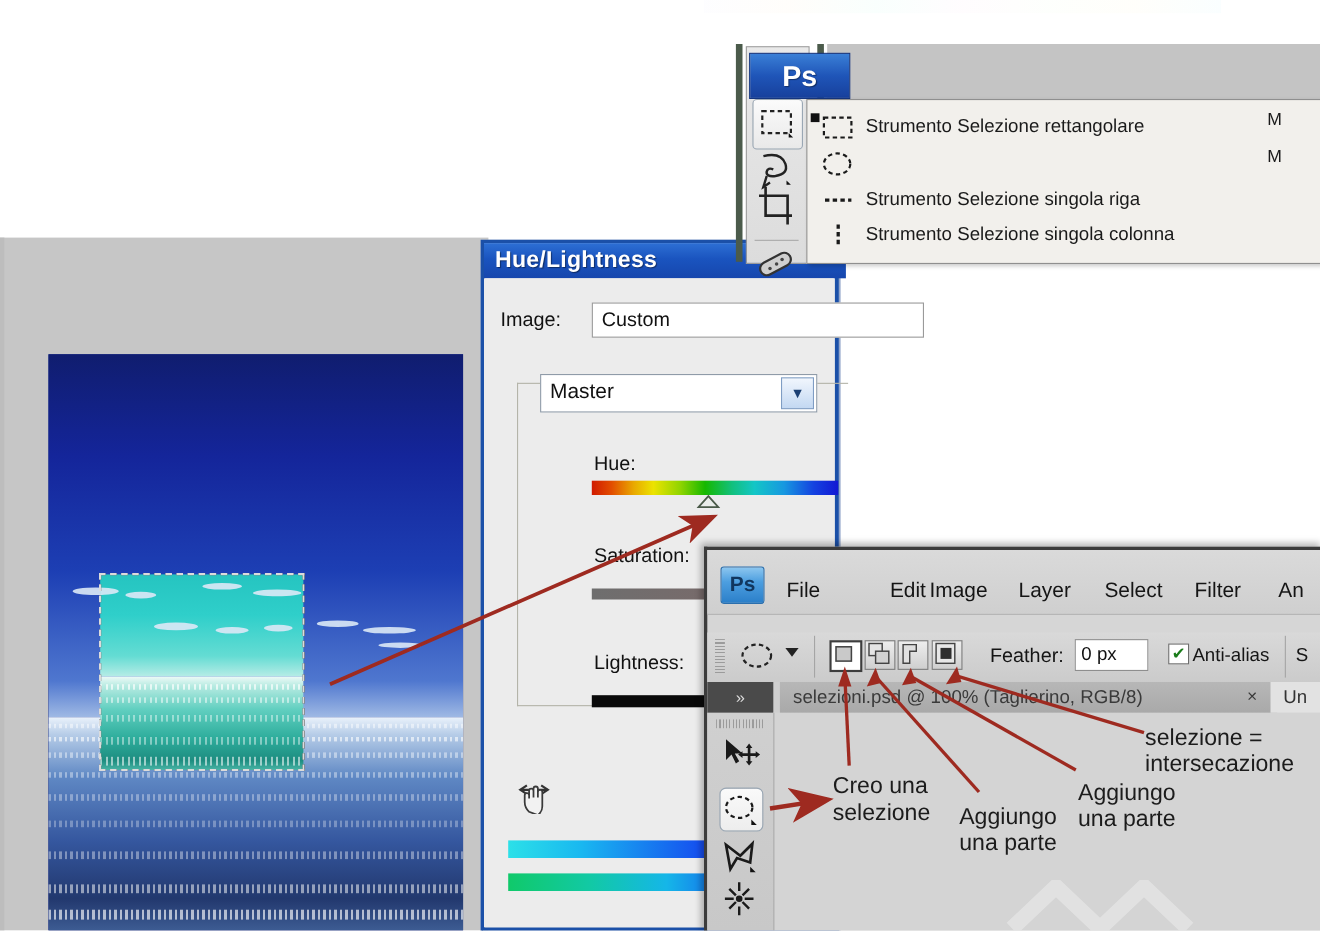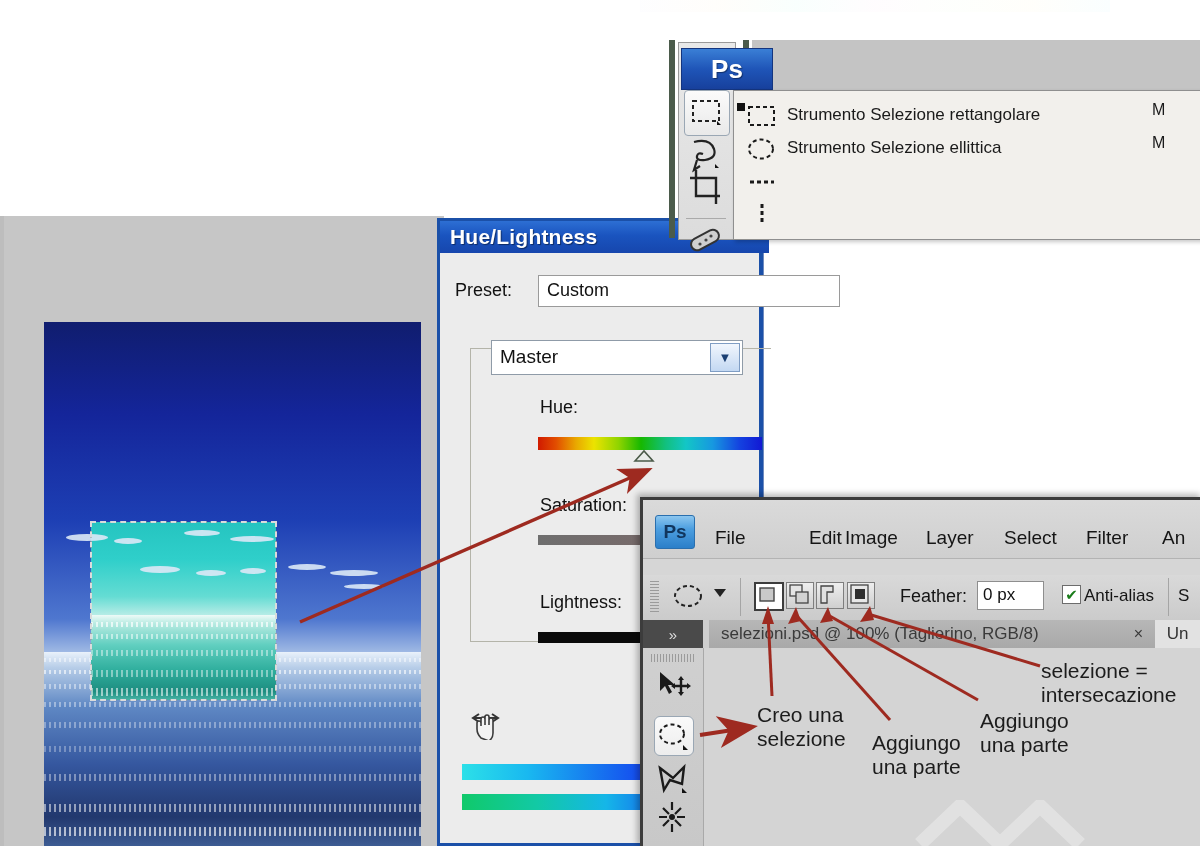--- a/index.html
+++ b/index.html
@@ -64,21 +64,21 @@
      border:1px solid #b4b4a9;border-right:none;}
   #master-box{left:491px;top:340px;width:250px;height:33px;background:#fff;
      border:1px solid #8f9ba8;}
   #master-value{left:500px;top:346px;font-size:19px;color:#111;}
   #master-arrow{left:710px;top:343px;width:28px;height:27px;
      background:linear-gradient(180deg,#f1f6fd,#c3d8f2);
      border:1px solid #7f9dc4;display:flex;align-items:center;justify-content:center;
      font-size:13px;color:#1b3f73;}
 
   .slider-label{font-size:18px;color:#111;}
-  #hue-label{left:540px;top:397px;}
+  #hue-label{left:540px;top:411px;}
   #sat-label{left:540px;top:495px;}
   #light-label{left:540px;top:592px;}
 
   #hue-bar{left:538px;top:437px;width:224px;height:13px;
      background:linear-gradient(90deg,#d01a00 0%,#e24d00 8%,#e9a800 17%,#ece300 25%,
        #8fd400 36%,#16b800 46%,#12c07e 57%,#13c6c6 66%,#1798e0 78%,#1442e0 90%,#1218d4 100%);}
   #hue-knob{left:633px;top:449px;width:0;height:0;}
   #hue-knob svg{position:absolute;left:0;top:0;}
 
   #sat-bar{left:538px;top:535px;width:224px;height:10px;
@@ -240,21 +240,21 @@
 
   <div id="marquee"></div>
   <div id="marquee-w" style="border-color:#fff;clip-path:polygon(0 0,100% 0,100% 100%,0 100%);"></div>
 </div>
 
 <div class="abs" id="huesat"></div>
 <div class="abs" id="huesat-outer"></div>
 <div class="abs" id="hs-title">Hue/Lightness</div>
 <div class="abs" id="hs-body"></div>
 
-<div class="abs" id="preset-label">Preset:</div>
+<div class="abs" id="preset-label">Image:</div>
 <div class="abs" id="preset-box"></div>
 <div class="abs" id="preset-value">Custom</div>
 
 <div class="abs" id="group-box"></div>
 <div class="abs" id="master-box"></div>
 <div class="abs" id="master-value">Master</div>
 <div class="abs" id="master-arrow">▼</div>
 
 <div class="abs slider-label" id="hue-label">Hue:</div>
 <div class="abs" id="hue-bar"></div>
@@ -330,38 +330,39 @@
   <span class="fly-text">Strumento Selezione rettangolare</span>
 </div>
 <div class="abs fly-key" style="top:101px;">M</div>
 
 <div class="fly-item" style="top:131px;">
   <span class="fly-icon">
     <svg width="34" height="24" viewBox="0 0 34 24">
         <ellipse cx="16" cy="12" rx="12" ry="9.5" fill="none" stroke="#1a1a1a" stroke-width="2" stroke-dasharray="4 3"></ellipse>
       </svg>
   </span>
-  <span class="fly-text">Strumento Selezione ellittica</span>
 </div>
 <div class="abs fly-key" style="top:134px;">M</div>
 
 <div class="fly-item" style="top:164px;">
   <span class="fly-icon">
     <svg width="34" height="24" viewBox="0 0 34 24">
         <line x1="5" y1="12" x2="29" y2="12" stroke="#1a1a1a" stroke-width="3" stroke-dasharray="4 3"></line>
       </svg>
   </span>
+  <span class="fly-text">Strumento Selezione singola riga</span>
 </div>
 
 <div class="fly-item" style="top:196px;">
   <span class="fly-icon">
     <svg width="34" height="24" viewBox="0 0 34 24">
         <line x1="17" y1="2" x2="17" y2="22" stroke="#1a1a1a" stroke-width="3" stroke-dasharray="4 3"></line>
       </svg>
   </span>
+  <span class="fly-text">Strumento Selezione singola colonna</span>
 </div>
 
 <div class="abs" id="psw"></div>
 <div class="abs" id="psw-menubar"></div>
 <div class="abs" id="psw-logo">Ps</div>
 
 <div class="abs psw-menu" style="left:715px;">File</div>
 <div class="abs psw-menu" style="left:809px;">Edit</div>
 <div class="abs psw-menu" style="left:845px;">Image</div>
 <div class="abs psw-menu" style="left:926px;">Layer</div>

